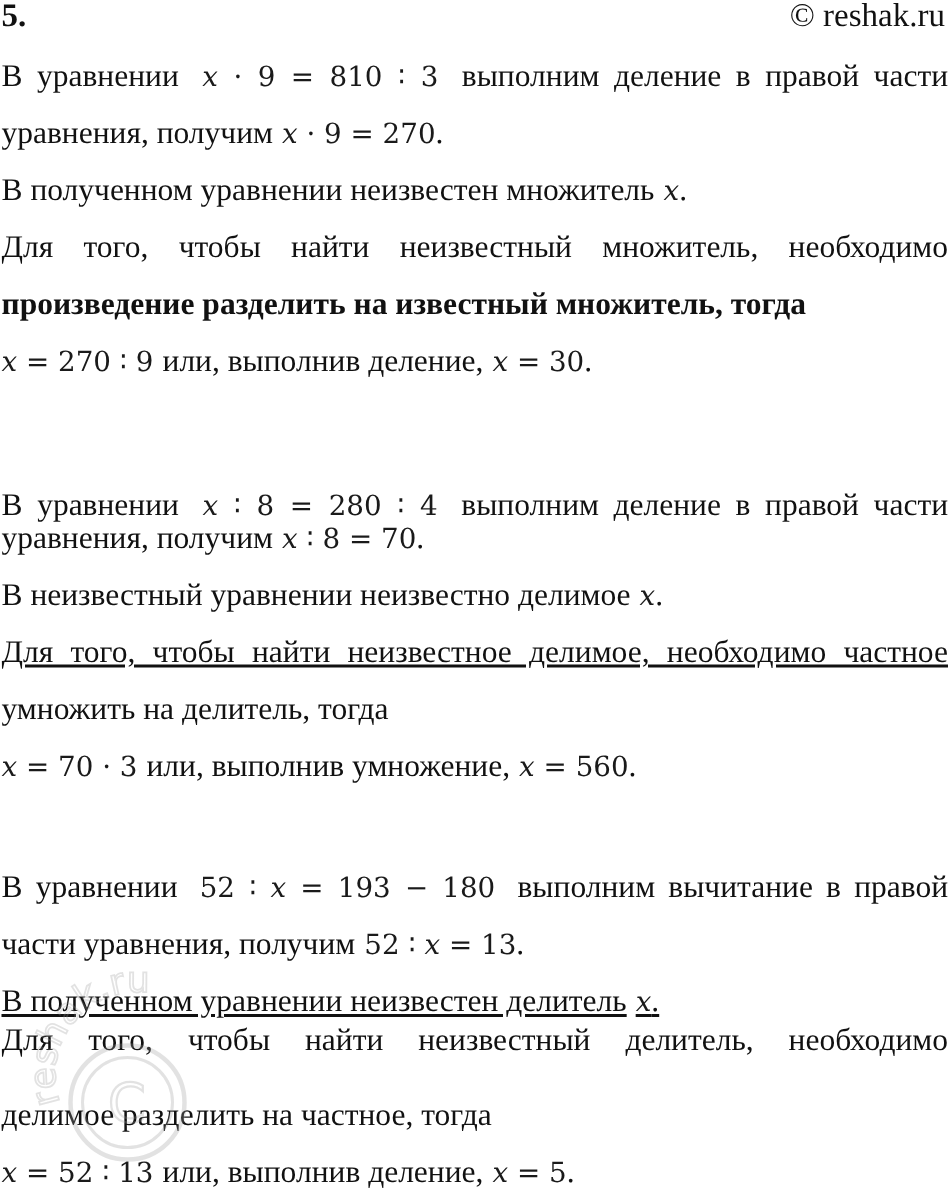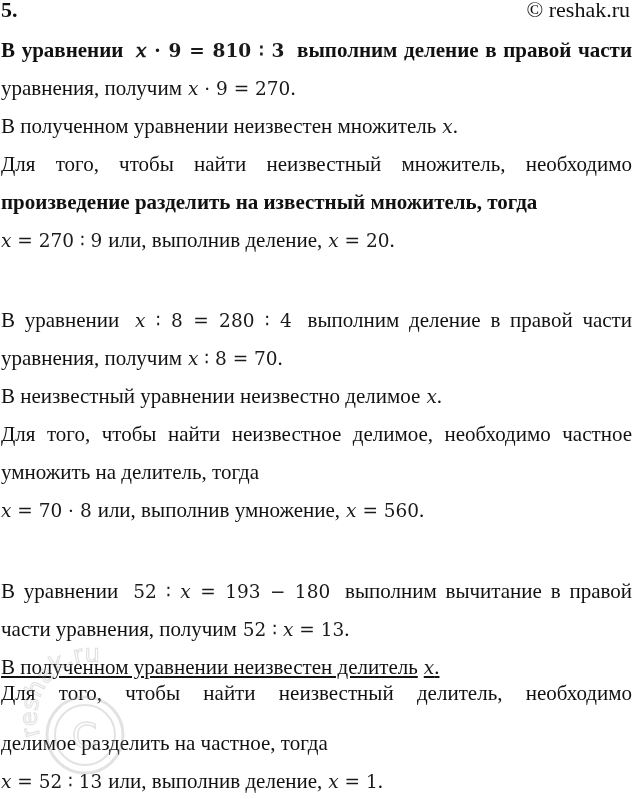--- a/index.html
+++ b/index.html
@@ -42,62 +42,62 @@
 </style>
 </head>
 <body>
 
 <div class="header">
   <span class="task-number">5.</span>
   <span class="copyright">© reshak.ru</span>
 </div>
 
 <div class="section" style="top:31px;">
-  <div class="line justify" style="top:0px;font-weight:bold;">
+  <div class="line justify" style="top:0px;">
     <span>В уравнении</span>
     <span class="math">𝑥 · 9 = 810 ∶ 3</span>
     <span>выполним деление в правой части</span>
   </div>
   <div class="line" style="top:38px;">
     <span>уравнения, получим</span><span class="math" style="margin-right:0">𝑥 · 9 = 270</span><span>.</span>
   </div>
   <div class="line" style="top:76px;">
     <span>В полученном уравнении неизвестен множитель</span><span class="math" style="margin-right:0">𝑥</span><span>.</span>
   </div>
   <div class="line justify" style="top:114px;">
     <span>Для того, чтобы найти неизвестный множитель, необходимо</span>
   </div>
   <div class="line" style="top:152px;font-weight:bold;">
     <span>произведение разделить на известный множитель, тогда</span>
   </div>
   <div class="line" style="top:190px;">
-    <span class="math tight-left">𝑥 = 270 ∶ 9</span><span>или, выполнив деление,</span><span class="math" style="margin-right:0">𝑥 = 20</span><span>.</span>
+    <span class="math tight-left">𝑥 = 270 ∶ 9</span><span>или, выполнив деление,</span><span class="math" style="margin-right:0">𝑥 = 30</span><span>.</span>
   </div>
 </div>
 
 <div class="section" style="top:301px;">
-  <div class="line justify" style="top:0px;">
+  <div class="line justify" style="top:16px;">
     <span>В уравнении</span>
     <span class="math">𝑥 ∶ 8 = 280 ∶ 4</span>
     <span>выполним деление в правой части</span>
   </div>
   <div class="line" style="top:38px;">
     <span>уравнения, получим</span><span class="math" style="margin-right:0">𝑥 ∶ 8 = 70</span><span>.</span>
   </div>
   <div class="line" style="top:76px;">
     <span>В неизвестный уравнении неизвестно делимое</span><span class="math" style="margin-right:0">𝑥</span><span>.</span>
   </div>
-  <div class="line justify" style="top:114px;">
+  <div class="line justify" style="top:114px;text-decoration:underline;">
     <span>Для того, чтобы найти неизвестное делимое, необходимо частное</span>
   </div>
   <div class="line" style="top:152px;">
     <span>умножить на делитель, тогда</span>
   </div>
   <div class="line" style="top:190px;">
-    <span class="math tight-left">𝑥 = 70 · 8</span><span>или, выполнив умножение,</span><span class="math" style="margin-right:0">𝑥 = 560</span><span>.</span>
+    <span class="math tight-left">𝑥 = 70 · 3</span><span>или, выполнив умножение,</span><span class="math" style="margin-right:0">𝑥 = 560</span><span>.</span>
   </div>
 </div>
 
 <div class="section" style="top:572px;">
   <div class="line justify" style="top:0px;">
     <span>В уравнении</span>
     <span class="math">52 ∶ 𝑥 = 193 − 180</span>
     <span>выполним вычитание в правой</span>
   </div>
   <div class="line" style="top:38px;">
@@ -106,21 +106,21 @@
   <div class="line" style="top:76px;text-decoration:underline;">
     <span>В полученном уравнении неизвестен делитель</span><span class="math" style="margin-right:0">𝑥</span><span>.</span>
   </div>
   <div class="line justify" style="top:102px;">
     <span>Для того, чтобы найти неизвестный делитель, необходимо</span>
   </div>
   <div class="line" style="top:152px;">
     <span>делимое разделить на частное, тогда</span>
   </div>
   <div class="line" style="top:190px;">
-    <span class="math tight-left">𝑥 = 52 ∶ 13</span><span>или, выполнив деление,</span><span class="math" style="margin-right:0">𝑥 = 1</span><span>.</span>
+    <span class="math tight-left">𝑥 = 52 ∶ 13</span><span>или, выполнив деление,</span><span class="math" style="margin-right:0">𝑥 = 5</span><span>.</span>
   </div>
 </div>
 
 <div class="watermark">
   <svg width="150" height="150" viewBox="0 0 150 150">
     <defs>
       <path id="wmArc" d="M 20 95 A 55 55 0 0 1 120 50"></path>
     </defs>
     <circle cx="65" cy="95" r="38" fill="none" stroke="#9a9a9a" stroke-width="3"></circle>
     <circle cx="65" cy="95" r="30" fill="none" stroke="#9a9a9a" stroke-width="2"></circle>

